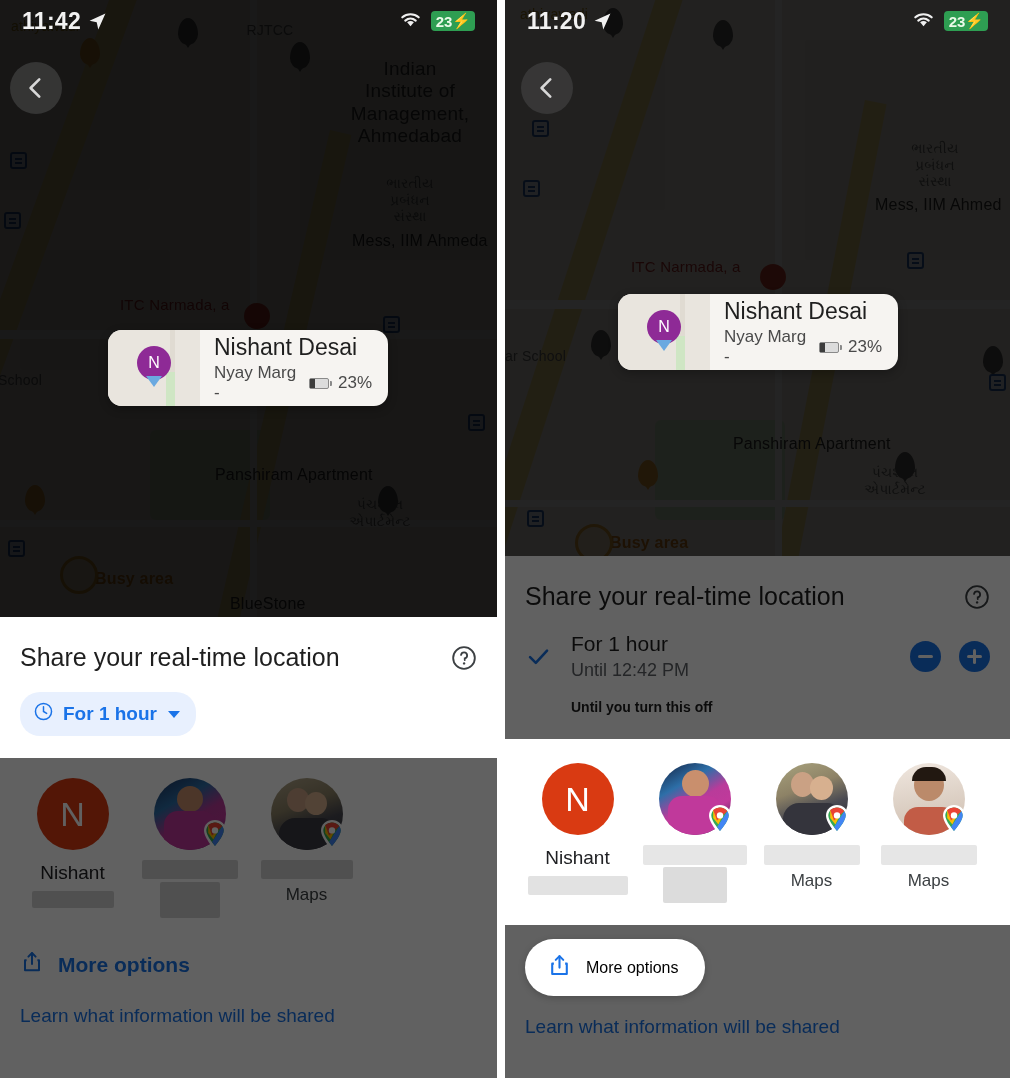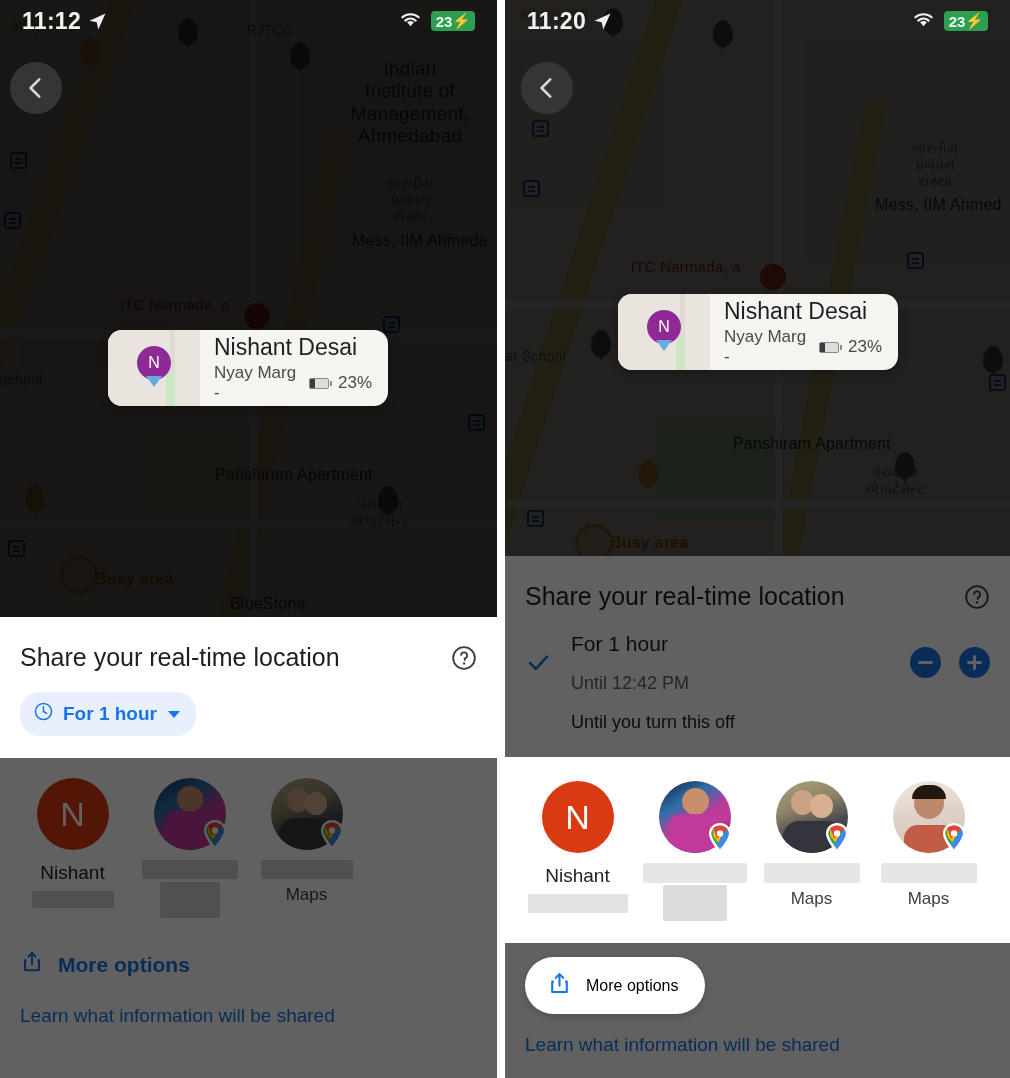--- a/index.html
+++ b/index.html
@@ -147,30 +147,30 @@
     padding:9px 16px 9px 13px; margin-top:20px; font-size:19px; font-weight:bold;
   }
   .dur-chip .caret { width:0;height:0;border-left:6px solid transparent;border-right:6px solid transparent;border-top:7px solid #1a73e8; margin-left:2px; }
 
   
   .dur-list { padding:4px 20px 18px 20px; }
   .dur-row { display:flex; align-items:center; padding:6px 0 4px 0; }
   .dur-check { width:46px; flex:none; display:flex; align-items:center; }
   .dur-texts { flex:1; }
   .dur-main { font-size:21px; color:#1f1f1f; line-height:1.25; }
-  .dur-sub { font-size:18px; color:#5f6368; margin-top:16px; }
+  .dur-sub { font-size:18px; color:#5f6368; margin-top:3px; }
   .dur-actions { display:flex; align-items:center; gap:18px; margin-left:auto; }
   .circ-btn {
     width:31px; height:31px; border-radius:50%; background:#1a73e8;
     display:flex; align-items:center; justify-content:center; position:relative;
   }
   .circ-btn .bar { position:absolute; background:#fff; border-radius:2px; }
   .circ-btn .h { width:15px; height:3px; }
   .circ-btn .v { width:3px; height:15px; }
-  .dur-row2 { padding:14px 0 6px 46px; font-size:18px; color:#1f1f1f; }
+  .dur-row2 { padding:14px 0 6px 46px; font-size:14px; color:#1f1f1f;font-weight:bold; }
 
   
   .contacts { padding:20px 14px 14px 14px; display:flex; }
   .contact { width:117px; flex:none; display:flex; flex-direction:column; align-items:center; position:relative; }
   .avatar {
     width:72px; height:72px; border-radius:50%; position:relative; overflow:visible;
     display:flex; align-items:center; justify-content:center;
     font-size:34px; color:#fff;
   }
   .avatar .photo { position:absolute; inset:0; border-radius:50%; overflow:hidden; }
@@ -268,21 +268,21 @@
       <div class="map-dim"></div>
     </div>
 
     <div class="back-btn" style="left:10px;top:62px;">
       <svg viewBox="0 0 24 24">
           <path d="M15 4 L7 12 L15 20" fill="none" stroke="#d8d8d8" stroke-width="2.4" stroke-linecap="round" stroke-linejoin="round"></path>
         </svg>
     </div>
 
     <div class="statusbar">
-      <span class="sb-time">11:12</span>
+      <span class="sb-time">11:42</span>
       <span class="sb-loc">
         <svg width="19" height="19" viewBox="0 0 24 24">
             <path d="M22 2 L2 11 L11 13 L13 22 Z" fill="#f0f0f0"></path>
           </svg>
       </span>
       <span class="sb-right">
         <span>
           <svg width="23" height="18" viewBox="0 0 24 18">
               <path d="M12 16.5 L8.5 12.4 A5.6 5.6 0 0 1 15.5 12.4 Z" fill="#f0f0f0"></path>
               <path d="M3.5 7.2 A13 13 0 0 1 20.5 7.2" stroke="#f0f0f0" stroke-width="2.3" fill="none" stroke-linecap="round"></path>

